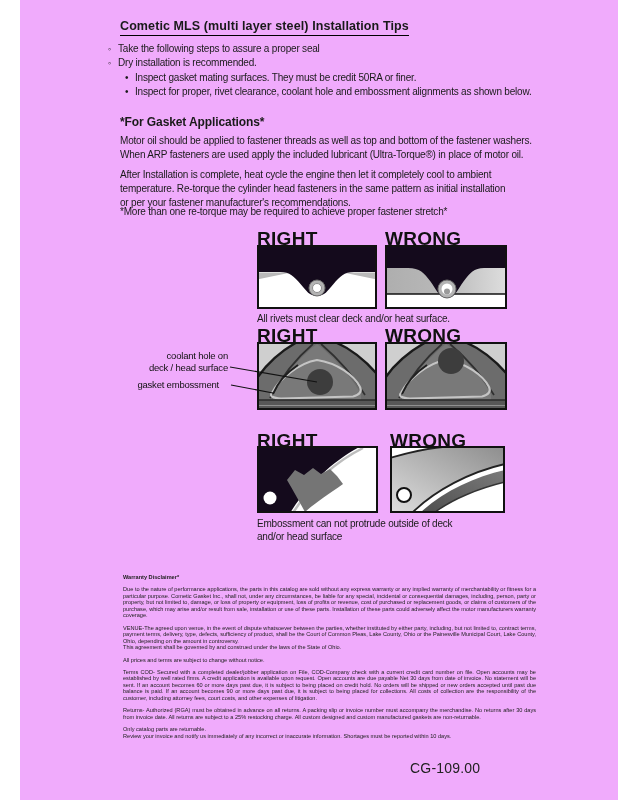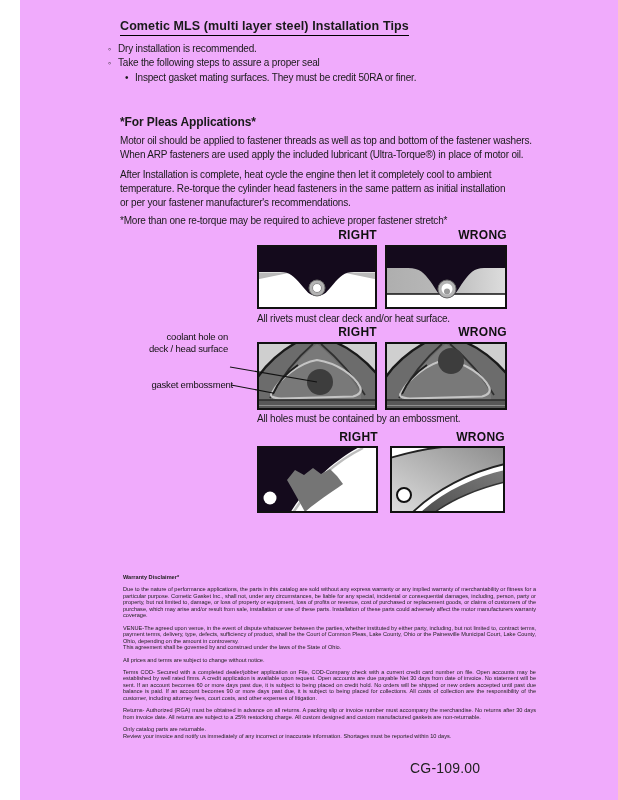--- a/index.html
+++ b/index.html
@@ -6,52 +6,53 @@
   .page{position:relative;width:618px;height:800px;background:#f0abfc;overflow:hidden;
         font-family:Liberation Sans, sans-serif;color:#1a1a1a;margin-left:20px;}
   .abs{position:absolute;}
   .title{font-size:12.5px;font-weight:bold;letter-spacing:.1px;border-bottom:1.6px solid #000;padding-bottom:2px;}
   .body-txt{font-size:10px;letter-spacing:-.2px;line-height:14px;white-space:pre-line;}
   .bullet-line{font-size:10px;letter-spacing:-.2px;line-height:14.3px;position:relative;padding-left:10px;}
   .bullet-line::before{content:"◦";position:absolute;left:0;top:0;font-size:9px;}
   .sub-bullet{margin-left:17px;}
   .sub-bullet::before{content:"•";font-size:10px;}
   .h2{font-size:12px;font-weight:bold;letter-spacing:-.1px;}
-  .dlabel{font-size:12px;font-weight:600;letter-spacing:.3px;text-align:right;color:#111;}
+  .dlabel{font-size:19px;font-weight:600;letter-spacing:.3px;text-align:left;color:#111;}
   .caption{font-size:10px;letter-spacing:-.2px;line-height:13px;white-space:pre-line;}
   .ann{font-size:9.5px;letter-spacing:-.2px;line-height:11.5px;text-align:right;color:#111;}
   .fineprint{width:413px;font-size:5.6px;line-height:6.45px;letter-spacing:0;color:#222;text-align:justify;}
   .fineprint .fp{margin:0 0 6px 0;}
   .fineprint .fp.tight{margin-bottom:0;}
   .fp-head{font-weight:bold;margin:0 0 6px 0;}
   .pagenum{font-size:14px;letter-spacing:.2px;color:#222;text-align:right;}
   svg{display:block;}
 </style>
 </head>
 <body>
 
 <div class="page">
 
   <div class="abs" style="left:100px;top:16px;">
     <span class="title">Cometic MLS (multi layer steel) Installation Tips</span>
   </div>
 
   <div class="abs" style="left:88px;top:42px;width:470px;">
+    <div class="bullet-line">Take the following steps to assure a proper seal</div>
     <div class="bullet-line">Dry installation is recommended.</div>
-    <div class="bullet-line">Take the following steps to assure a proper seal</div>
     <div class="bullet-line sub-bullet">Inspect gasket mating surfaces.  They must be credit 50RA or finer.</div>
+    <div class="bullet-line sub-bullet">Inspect for proper, rivet clearance, coolant hole and embossment alignments as shown below.</div>
   </div>
 
-  <div class="abs h2" style="left:100px;top:115px;">*For Pleas Applications*</div>
+  <div class="abs h2" style="left:100px;top:115px;">*For Gasket Applications*</div>
   <div class="abs body-txt" style="left:100px;top:134px;width:450px;">Motor oil should be applied to fastener threads as well as top and bottom of the fastener washers.
 When ARP fasteners are used apply the included lubricant (Ultra-Torque®) in place of motor oil.</div>
   <div class="abs body-txt" style="left:100px;top:168px;width:450px;">After Installation is complete, heat cycle the engine then let it completely cool to ambient
 temperature. Re-torque the cylinder head fasteners in the same pattern as initial installation
 or per your fastener manufacturer's recommendations.</div>
-  <div class="abs body-txt" style="left:100px;top:214px;width:450px;">*More than one re-torque may be required to achieve proper fastener stretch*</div>
+  <div class="abs body-txt" style="left:100px;top:205px;width:450px;">*More than one re-torque may be required to achieve proper fastener stretch*</div>
 
   <div class="abs dlabel" style="left:237px;top:228px;width:120px;">RIGHT</div>
   <div class="abs dlabel" style="left:365px;top:228px;width:122px;">WRONG</div>
 
   <div class="abs" style="left:237px;top:245px;">
     <svg width="120" height="64" viewBox="0 0 120 64">
       <rect width="120" height="64" fill="#ffffff"></rect>
       <path d="M0,27.5 H34 L0,34.5 Z" fill="#b9b9b9"></path>
       <path d="M120,27.5 H86 L120,34.5 Z" fill="#b9b9b9"></path>
       <path d="M0,0 H120 V27 H97 C87,27 83,31.5 76.5,39 C70.5,46 67.5,51 60,51 C52.5,51 49.5,46 43.5,39 C37,31.5 33,27 23,27 H0 Z" fill="#140a1c"></path>
@@ -80,23 +81,23 @@
       <circle cx="62" cy="46.5" r="3" fill="#9a9a9a"></circle>
       <rect x="1" y="1" width="120" height="62" fill="none" stroke="#111" stroke-width="2"></rect>
     </svg>
   </div>
 
   <div class="abs caption" style="left:237px;top:312px;width:260px;">All rivets must clear deck and/or heat surface.</div>
 
   <div class="abs dlabel" style="left:237px;top:325px;width:120px;">RIGHT</div>
   <div class="abs dlabel" style="left:365px;top:325px;width:122px;">WRONG</div>
 
-  <div class="abs ann" style="left:103px;top:331px;width:105px;white-space:pre-line;">coolant hole on
+  <div class="abs ann" style="left:103px;top:350px;width:105px;white-space:pre-line;">coolant hole on
 deck / head surface</div>
-  <div class="abs ann" style="left:108px;top:379px;width:105px;">gasket embossment</div>
+  <div class="abs ann" style="left:94px;top:379px;width:105px;">gasket embossment</div>
 
   <div class="abs" style="left:237px;top:342px;">
     <svg width="120" height="68" viewBox="0 0 120 68">
       <rect width="120" height="68" fill="#6c6c6c"></rect>
       <path d="M60,2 C47,12 30,28 16,52 L16,60 H104 L104,52 C90,28 73,12 60,2 Z" fill="#797979"></path>
       <path d="M0,0 H40 C26,8 11,20 0,36 Z" fill="#cfcfcf"></path>
       <path d="M40,0 C26,8 11,20 0,36" fill="none" stroke="#1a1a1a" stroke-width="2.4"></path>
       <path d="M78,0 H120 V32 C106,16 92,6 78,0 Z" fill="#cfcfcf"></path>
       <path d="M78,0 C92,6 106,16 120,32" fill="none" stroke="#1a1a1a" stroke-width="2.4"></path>
       <path d="M56,2 C42,14 26,32 13,56" fill="none" stroke="#303030" stroke-width="1.7"></path>
@@ -129,21 +130,20 @@
       <line x1="0" y1="63.5" x2="122" y2="63.5" stroke="#8f8f8f" stroke-width="1"></line>
       <rect x="1" y="1" width="120" height="66" fill="none" stroke="#111" stroke-width="2"></rect>
     </svg>
   </div>
 
   <svg class="abs" style="left:100px;top:340px;pointer-events:none;z-index:5;" width="260" height="72" viewBox="0 0 260 72">
     <line x1="110" y1="27" x2="197" y2="42" stroke="#111" stroke-width="1.1"></line>
     <line x1="111" y1="45" x2="153" y2="53" stroke="#111" stroke-width="1.1"></line>
   </svg>
 
-  <div class="abs caption" style="left:237px;top:412px;width:260px;">All holes must be contained by an embossment.</div>
 
   <div class="abs dlabel" style="left:237px;top:430px;width:121px;">RIGHT</div>
   <div class="abs dlabel" style="left:370px;top:430px;width:115px;">WRONG</div>
 
   <div class="abs" style="left:237px;top:446px;">
     <svg width="121" height="67" viewBox="0 0 121 67">
       <rect width="121" height="67" fill="#ffffff"></rect>
       <path d="M0,0 H104 C80,13 55,33 33,67 H0 Z" fill="#140a1c"></path>
       <path d="M36,67 C57,33 82,14 106,2" stroke="#bdbdbd" stroke-width="2.5" fill="none"></path>
       <path d="M30,34 L38,24 L47,29 L56,22 L64,28 L73,23 L80,30 L86,38 C72,48 58,57 48,66 C42,55 36,44 30,34 Z" fill="#757575"></path>
@@ -168,20 +168,22 @@
       <path d="M0,12 C30,3 55,0 70,0 H115 V18 C80,26 45,44 22,67 H0 Z" fill="url(#bandgrad)"></path>
       <path d="M0,12 C30,3 55,0 70,0" stroke="#222" stroke-width="1.8" fill="none"></path>
       <path d="M22,67 C45,44 80,26 115,18" stroke="#222" stroke-width="1.8" fill="none"></path>
       <path d="M30,67 C52,46 84,31 115,24 L115,36 C90,42 62,53 44,67 Z" fill="url(#wedgegrad)"></path>
       <path d="M44,67 C62,53 90,42 115,36" stroke="#333" stroke-width="1.4" fill="none"></path>
       <circle cx="14" cy="49" r="7" fill="#ffffff" stroke="#111" stroke-width="2"></circle>
       <rect x="1" y="1" width="113" height="65" fill="none" stroke="#111" stroke-width="2"></rect>
     </svg>
   </div>
 
+  <div class="abs caption" style="left:237px;top:517px;width:260px;">Embossment can not protrude outside of deck
+and/or head surface</div>
 
   <div class="abs fineprint" style="left:103px;top:574px;">
     <div class="fp-head">Warranty Disclaimer*</div>
     <div class="fp">Due to the nature of performance applications, the parts in this catalog are sold without any express warranty or any implied warranty of merchantability or fitness for a particular purpose.  Cometic Gasket Inc., shall not, under any circumstances, be liable for any special, incidental or consequential damages, including, person, party or property, but not limited to, damage, or loss of property or equipment, loss of profits or revenue, cost of purchased or replacement goods, or claims of customers of the purchase, which may arise and/or result from sale, installation or use of these parts.  Installation of these parts could adversely affect the motor manufacturers warranty coverage.</div>
     <div class="fp tight">VENUE-The agreed upon venue, in the event of dispute whatsoever between the parties, whether instituted by either party, including, but not limited to, contract terms, payment terms, delivery, type, defects, sufficiency of product, shall be the Court of Common Pleas, Lake County, Ohio or the Painesville Municipal Court, Lake County, Ohio, depending on the amount in controversy.</div>
     <div class="fp">This agreement shall be governed by and construed under the laws of the State of Ohio.</div>
     <div class="fp">All prices and terms are subject to change without notice.</div>
     <div class="fp">Terms COD- Secured with a completed dealer/jobber application on File, COD-Company check with a current credit card number on file.  Open accounts may be established by well rated firms.  A credit application is available upon request.  Open accounts are due payable Net 30 days from date of invoice.  No statement will be sent.  If an account becomes 60 or more days past due, it is subject to being placed on credit hold.  No orders will be shipped or new orders accepted until past due balance is paid.  If an account becomes 90 or more days past due, it is subject to being placed for collections.  All costs of collection are the responsibility of the customer, including attorney fees, court costs, and other expenses of litigation.</div>
     <div class="fp">Returns- Authorized (RGA) must be obtained in advance on all returns.  A packing slip or invoice number must accompany the merchandise.  No returns after 30 days from invoice date.  All returns are subject to a 25% restocking charge.  All custom designed and custom manufactured gaskets are non-returnable.</div>
     <div class="fp tight">Only catalog parts are returnable.</div>

